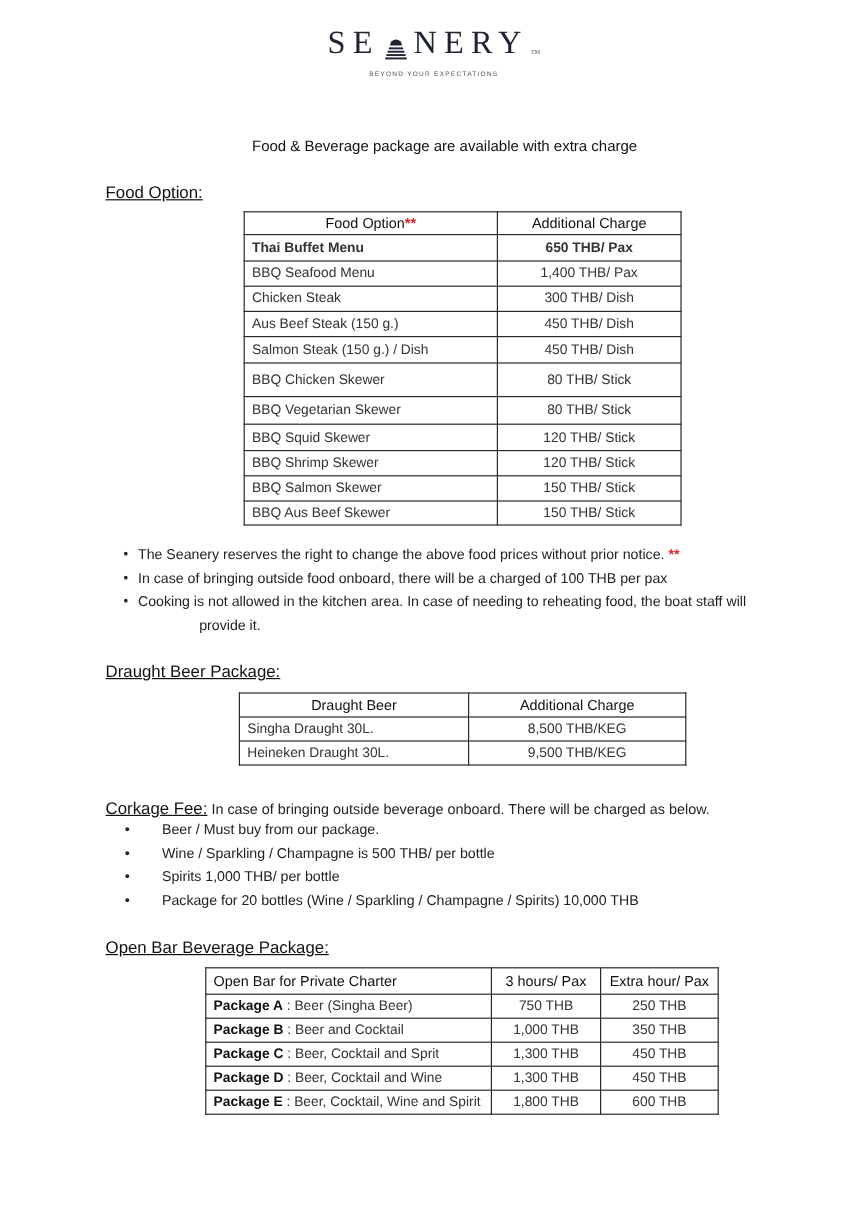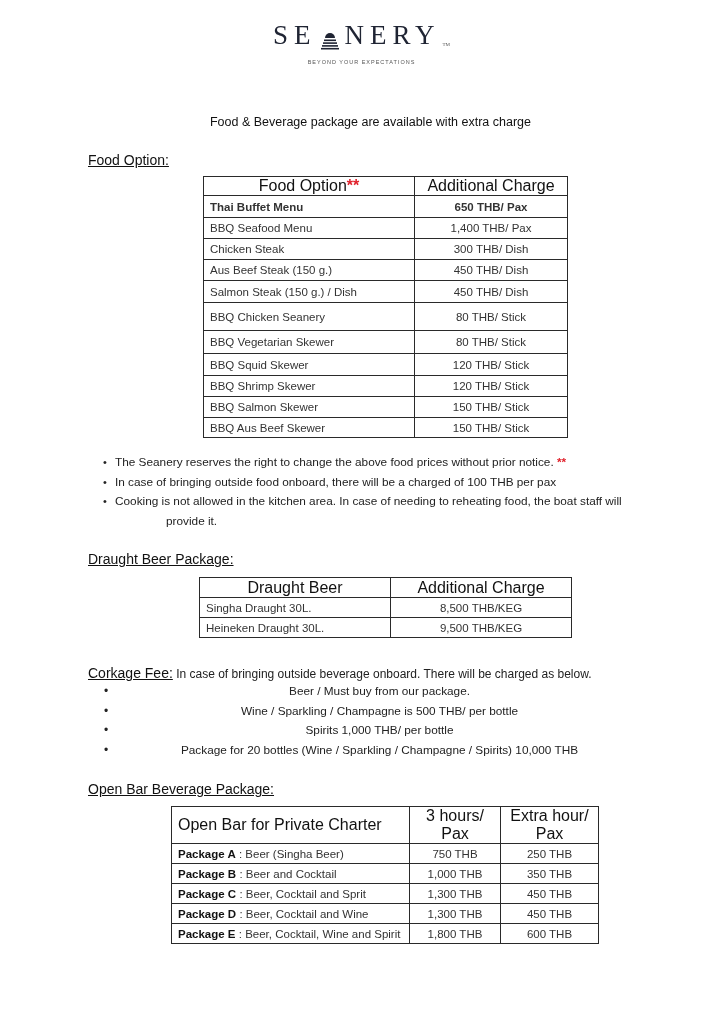--- a/index.html
+++ b/index.html
@@ -13,28 +13,28 @@
       font-family: "Liberation Serif", serif; font-size: 27px; letter-spacing: 6px;
       color: #1f2433; display: inline-flex; align-items: flex-end; line-height: 1;
     }
     .logo-a { display: inline-block; width: 22px; height: 20px; margin: 0 4px 1px 2px; position: relative; }
     .logo-tm { font-size: 5px; letter-spacing: 0; margin-left: 2px; margin-bottom: 2px; color: #555; }
     .tagline { left: 0; width: 723px; top: 59px; text-align: center; font-size: 5.5px; letter-spacing: 1px; color: #555; }
     .heading { left: 0; width: 741px; top: 115px; text-align: center; font-size: 12.5px; color: #111; }
     .section-title { font-size: 14px; text-decoration: underline; color: #111; }
     table.grid { position: absolute; border-collapse: collapse; font-size: 11.5px; color: #333; }
     table.grid td, table.grid th { border: 1.3px solid #2a2a2a; padding: 0 6px; }
-    table.grid th { font-weight: normal; color: #111; font-size: 16px; margin-top: 20px; }
+    table.grid th { font-weight: normal; color: #111; font-size: 12px; margin-top: 20px; }
     .center { text-align: center; }
     .red { color: #e0202a; font-weight: bold; }
     ul.notes { position: absolute; margin: 0; padding: 0; list-style: none; font-size: 11.8px; color: #222; }
     ul.notes li { position: relative; padding-left: 13px; line-height: 19.5px; }
     ul.notes li::before { content: "\2022"; position: absolute; left: 1px; top: 0; font-size: 11px; }
     ul.notes li .cont { display: block; padding-left: 0; margin-left: 44px; }
-    ul.cork { position: absolute; margin: 0; padding: 0; list-style: none; font-size: 11.8px; color: #222; text-align: center; }
+    ul.cork { position: absolute; margin: 0; padding: 0; list-style: none; font-size: 11.8px; color: #222; }
     ul.cork li { position: relative; padding-left: 31px; line-height: 19.7px; }
     ul.cork li::before { content: "\2022"; position: absolute; left: 0; top: 0; font-size: 12px; }
     b.pkg { font-weight: bold; color: #111; }
   </style>
 </head>
 <body>
 
 <div class="abs logo">
   <span class="logo-word">
     <span>SE</span>
@@ -79,21 +79,21 @@
       </tr>
     <tr style="height:21px;">
         <td>Aus Beef Steak (150 g.)</td>
         <td class="center">450 THB/ Dish</td>
       </tr>
     <tr style="height:22px;">
         <td>Salmon Steak (150 g.) / Dish</td>
         <td class="center">450 THB/ Dish</td>
       </tr>
     <tr style="height:28px;">
-        <td>BBQ Chicken Seanery</td>
+        <td>BBQ Chicken Skewer</td>
         <td class="center">80 THB/ Stick</td>
       </tr>
     <tr style="height:23px;">
         <td>BBQ Vegetarian Skewer</td>
         <td class="center">80 THB/ Stick</td>
       </tr>
     <tr style="height:22px;">
         <td>BBQ Squid Skewer</td>
         <td class="center">120 THB/ Stick</td>
       </tr>

